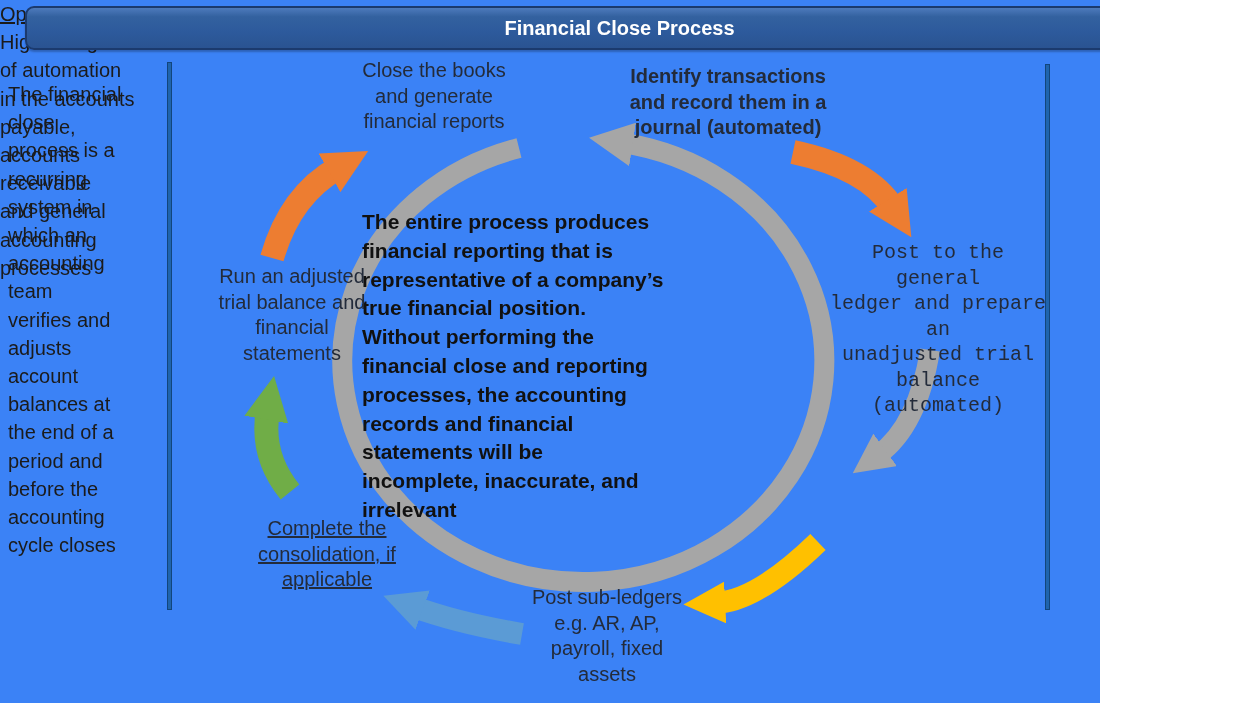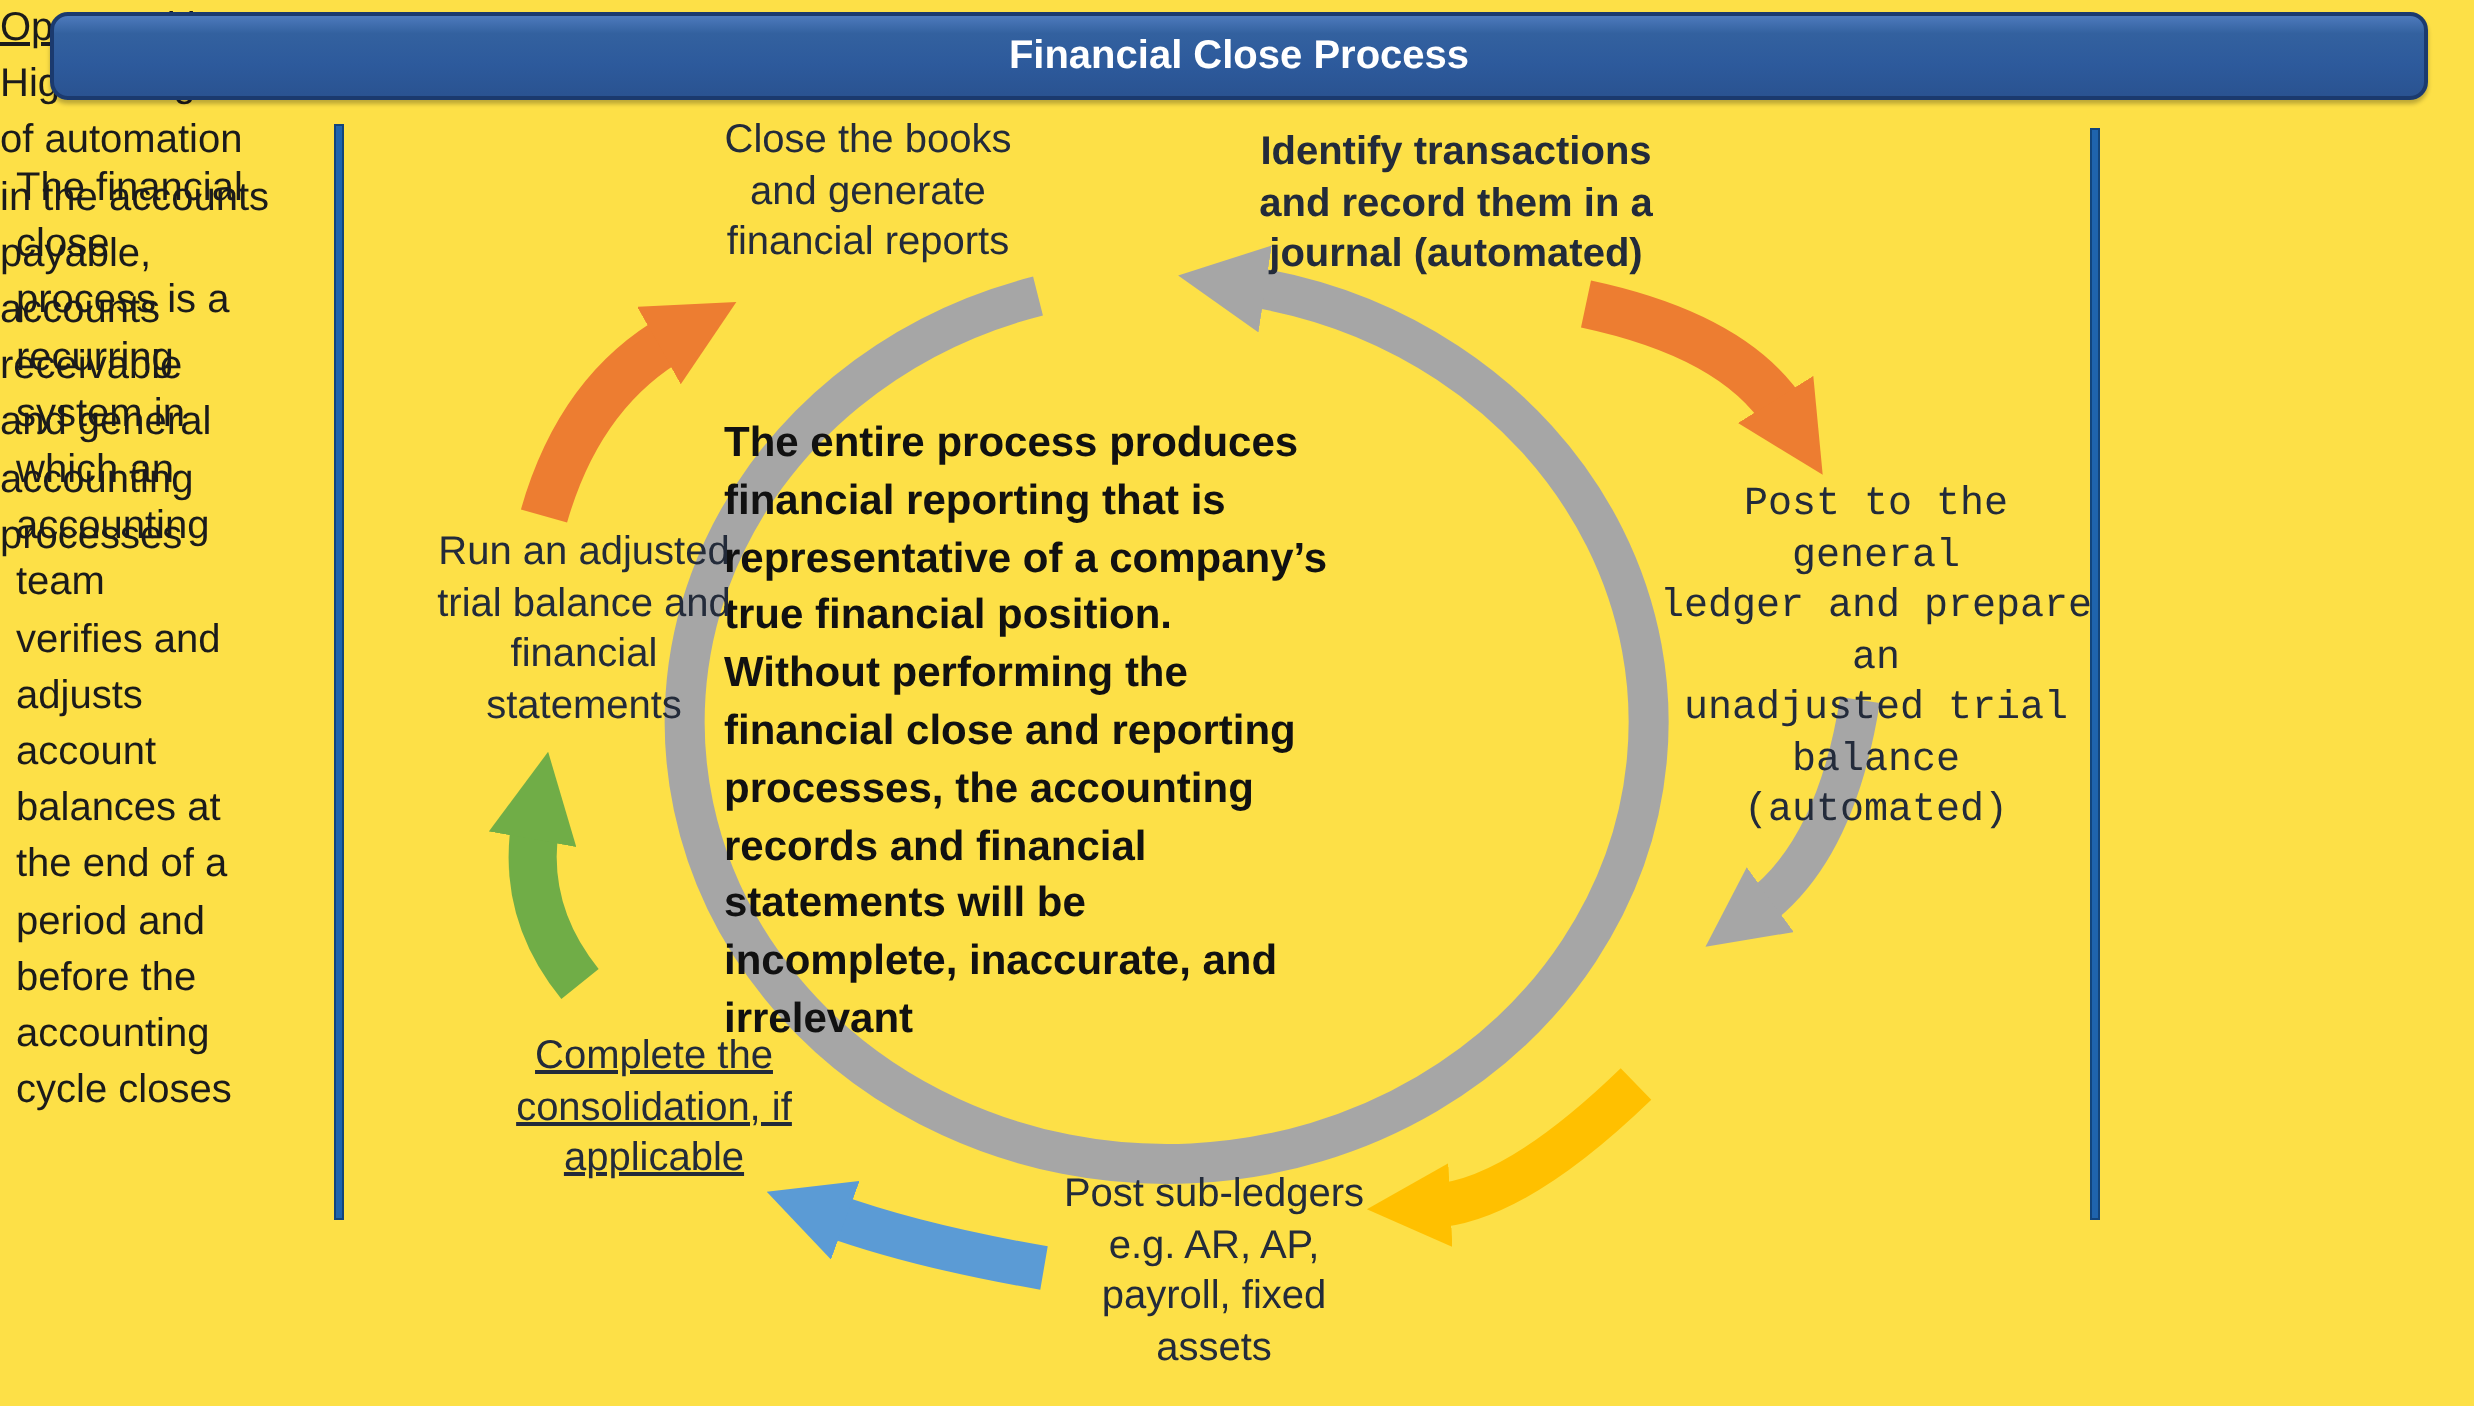--- a/index.html
+++ b/index.html
@@ -1,17 +1,17 @@
 <!DOCTYPE html>
 <html><head>
 <meta charset="utf-8">
 <style>
   html,body{margin:0;padding:0;background:#ffffff;}
   #stage{
-    position:relative;width:1237px;height:703px;background:#fde047;overflow:hidden;
+    position:relative;width:1100px;height:703px;background:#3b82f6;overflow:hidden;
     font-family:"Liberation Sans","DejaVu Sans",sans-serif;
   }
   .title-bar{
     position:absolute;left:25px;top:6px;width:1185px;height:40px;
     border:2px solid #1B3A6E;border-radius:9px;
     background:linear-gradient(180deg,#4d7abc 0%,#33619f 22%,#2d5a9c 60%,#2a5391 100%);
     display:flex;align-items:center;justify-content:center;
     box-shadow:0 2px 2px rgba(0,0,0,0.25);
   }
   .title-bar .title{color:#ffffff;font-size:20px;font-weight:bold;}

